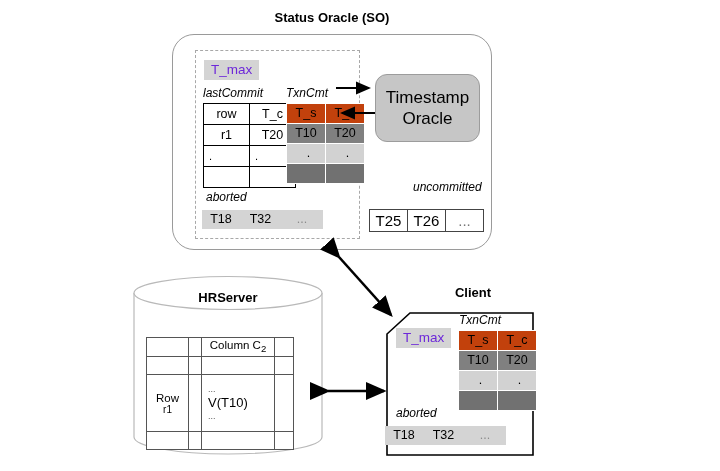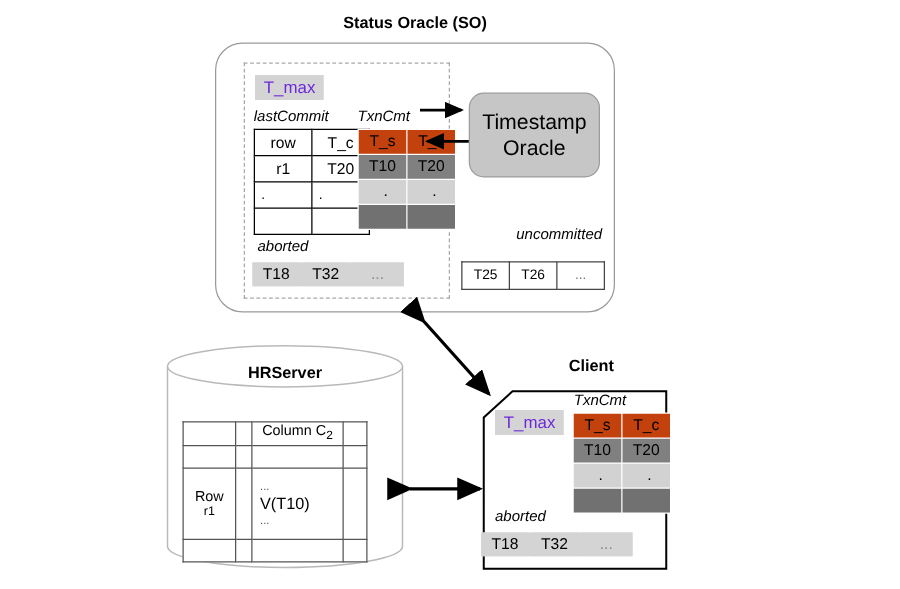--- a/index.html
+++ b/index.html
@@ -122,21 +122,21 @@
 
   
   .unc-table {
     border-collapse: collapse;
     background: #fff;
   }
   .unc-table td {
     border: 1px solid #444;
     width: 35px;
     height: 19px;
-    font-size: 11px;
+    font-size: 15px;
     text-align: center;
     color: #000;
     line-height: 19px;
   }
   .unc-table td.ell { color: #777; }
 
   
   #ts-oracle {
     left: 375px;
     top: 74px;

